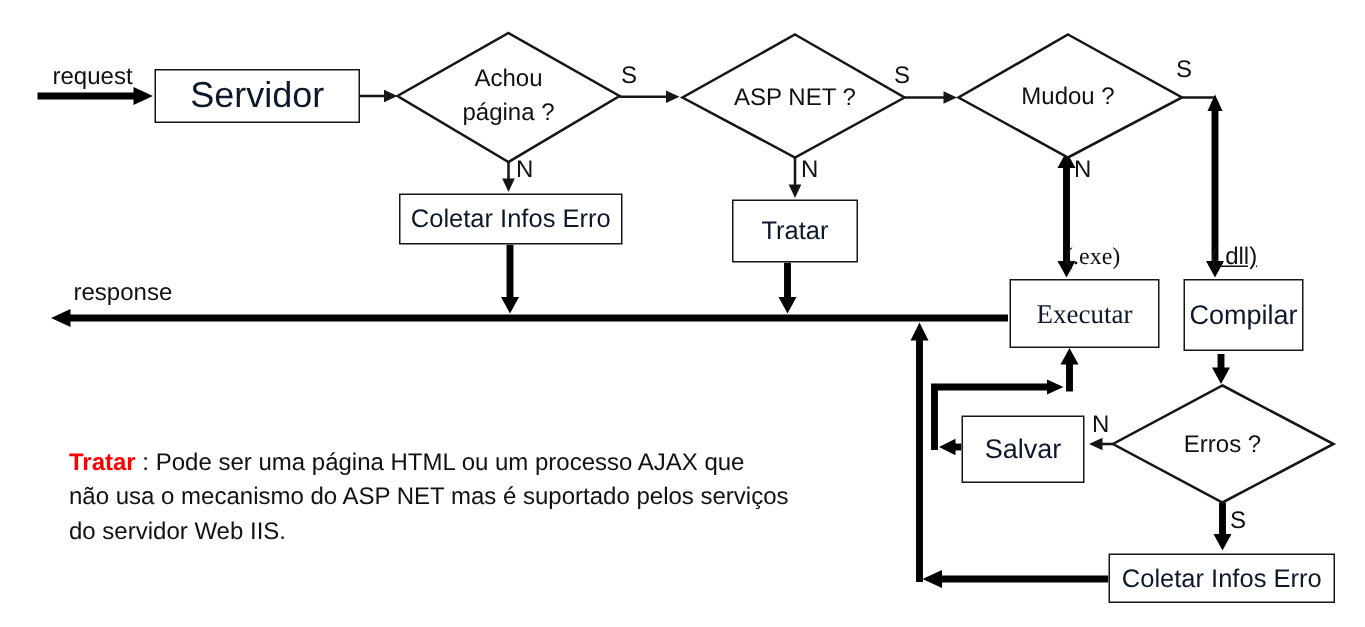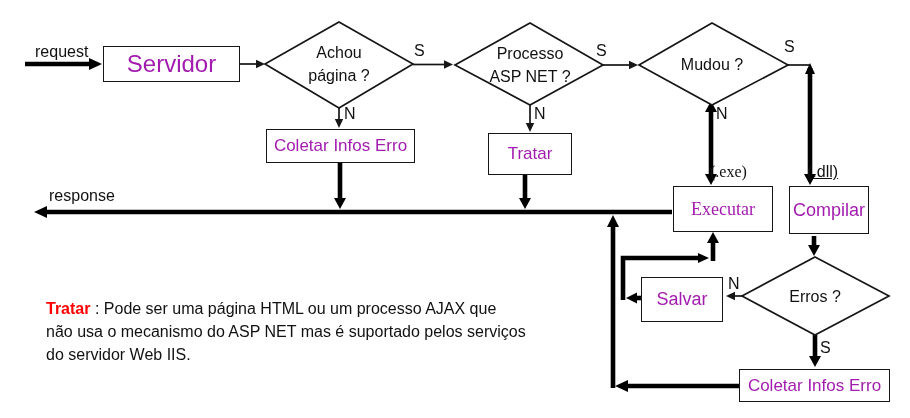--- a/index.html
+++ b/index.html
@@ -4,21 +4,21 @@
 <style>
   html,body{margin:0;padding:0;background:#fff;}
   .stage{
     position:relative;width:910px;height:418px;background:#ffffff;
     font-family:"Liberation Sans", sans-serif;color:#000;overflow:hidden;
   }
   svg.layer{position:absolute;left:0;top:0;}
   .node{
     position:absolute;display:flex;align-items:center;justify-content:center;
     background:#fff;border:1.7px solid #161616;box-sizing:border-box;
-    font-size:17px;white-space:nowrap;color:#a21caf;
+    font-size:17px;white-space:nowrap;color:#0f172a;
   }
   .node.big{font-size:24px;}
   .node.md{font-size:18px;}
   .dlabel{
     position:absolute;display:flex;flex-direction:column;align-items:center;justify-content:center;
     font-size:16px;line-height:23px;color:#111;text-align:center;white-space:nowrap;
   }
   .tag{
     position:absolute;font-size:16px;color:#111;white-space:nowrap;line-height:18px;
   }
@@ -154,21 +154,20 @@
 
   <div class="node md" style="left:641px;top:277px;width:82px;height:45px;">Salvar</div>
 
   <div class="node" style="left:739px;top:369px;width:151px;height:33px;">Coletar Infos Erro</div>
 
   <div class="dlabel" style="left:279px;top:40px;width:120px;height:48px;">
     <span>Achou</span>
     <span>página ?</span>
   </div>
   <div class="dlabel" style="left:470px;top:42px;width:120px;height:46px;">
-    <span>Processo</span>
     <span>ASP NET ?</span>
   </div>
   <div class="dlabel" style="left:662px;top:54px;width:100px;height:20px;">Mudou ?</div>
   <div class="dlabel" style="left:765px;top:286px;width:100px;height:20px;">Erros ?</div>
 
   <div class="tag" style="left:35px;top:43px;">request</div>
   <div class="tag" style="left:49px;top:187px;">response</div>
 
   <div class="tag" style="left:414px;top:42px;">S</div>
   <div class="tag" style="left:344px;top:105px;">N</div>

